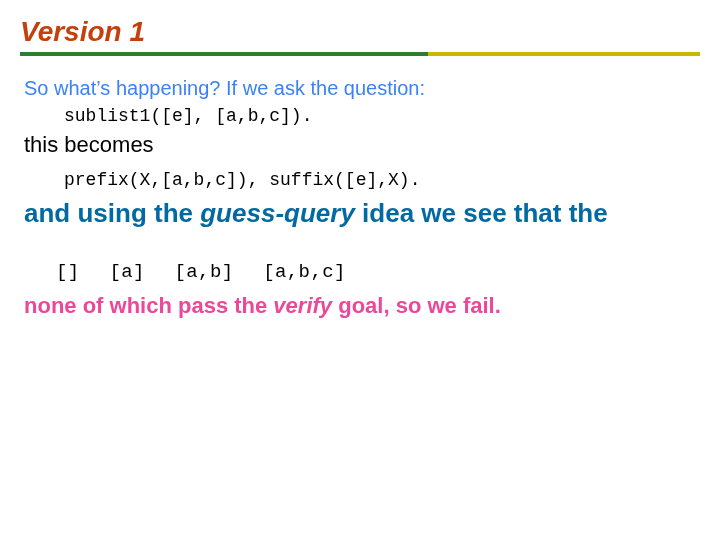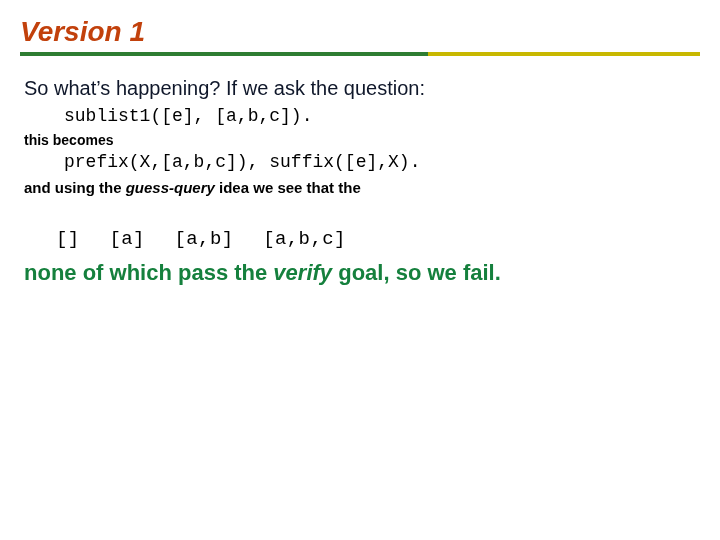--- a/index.html
+++ b/index.html
@@ -35,45 +35,45 @@
       width: 100%;
       margin-bottom: 18px;
     }
 
     .content-section {
       padding: 0 4px;
     }
 
     .normal-text {
       font-size: 20px;
-      color: #0f172a;
+      color: #3b82f6;
       line-height: 1.4;
       margin-bottom: 4px;
     }
 
     .code-text {
       font-family: 'Courier New', Courier, monospace;
       font-size: 18px;
       color: #000000;
       margin-left: 40px;
       margin-bottom: 6px;
       display: block;
     }
 
     .this-becomes {
-      font-size: 14px;
-      font-weight: bold;
+      font-size: 22px;
+      font-weight: normal;
       color: #000000;
-      margin-bottom: 4px;
+      margin-bottom: 12px;
     }
 
     .and-using {
-      font-size: 15px;
+      font-size: 26px;
       font-weight: bold;
-      color: #000000;
+      color: #0369a1;
       line-height: 1.35;
       margin-bottom: 4px;
     }
 
     .and-using em {
       font-style: italic;
     }
 
     .guesses-line {
       font-family: 'Courier New', Courier, monospace;
@@ -86,21 +86,21 @@
     }
 
     .guesses-line span {
       display: inline-block;
       margin-right: 18px;
     }
 
     .none-of-which {
       font-size: 22px;
       font-weight: bold;
-      color: #15803d;
+      color: #ec4899;
       line-height: 1.4;
     }
 
     .none-of-which em {
       font-style: italic;
     }
   </style>
 </head>
 <body>
 

